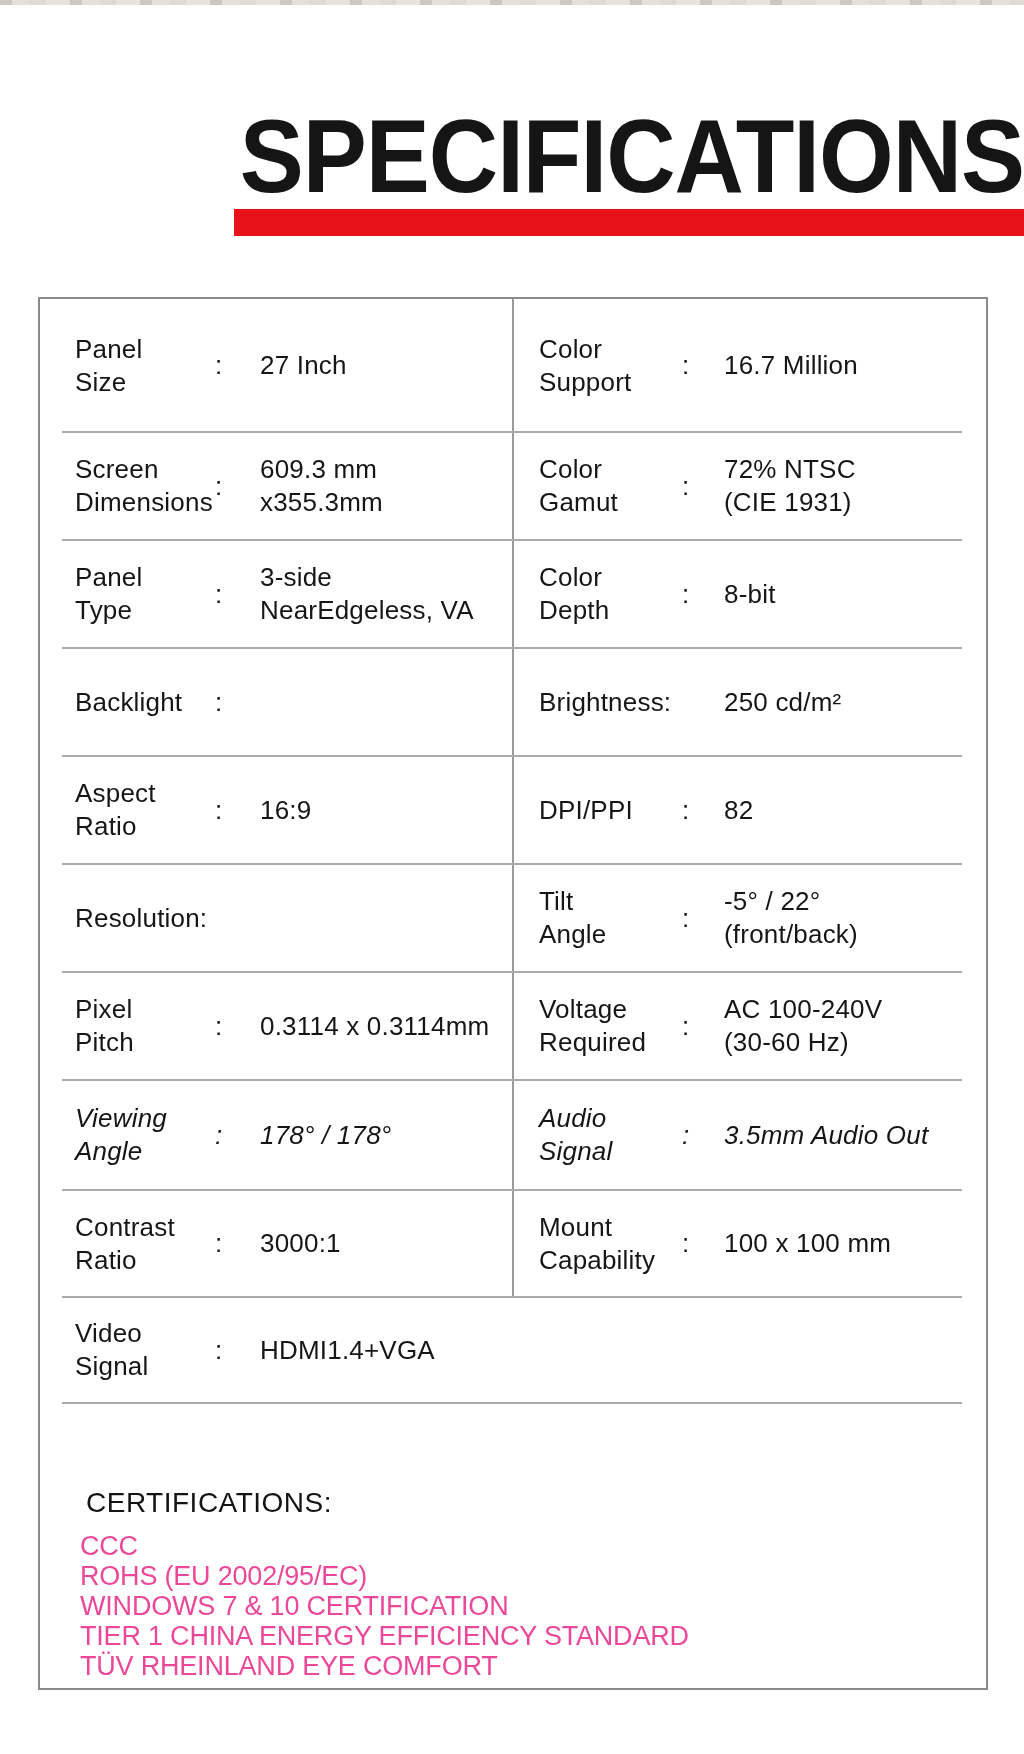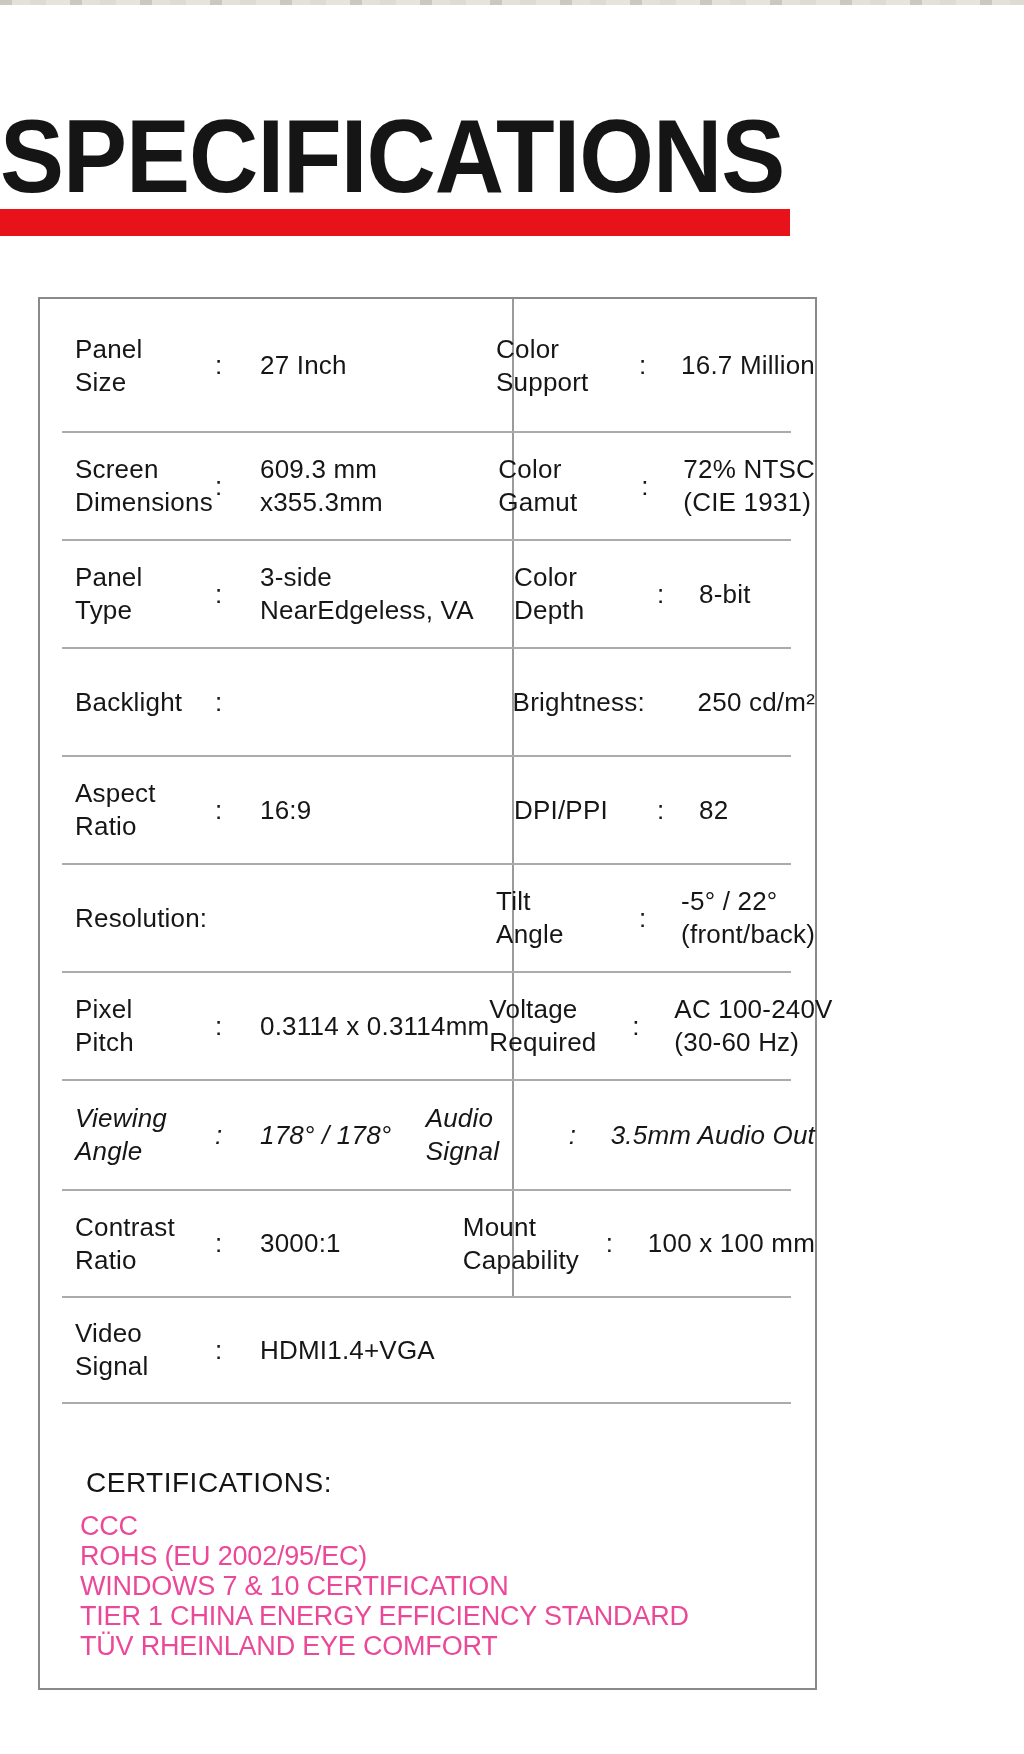--- a/index.html
+++ b/index.html
@@ -7,51 +7,51 @@
     width:1024px;height:1754px;background:#ffffff;overflow:hidden;position:relative;
     font-family:"Liberation Sans","DejaVu Sans",sans-serif;color:#1a1a1a;
   }
   
   .top-strip{
     position:absolute;top:0;left:0;width:1024px;height:5px;
     background-color:#e4e1da;
     background-image:repeating-linear-gradient(90deg,#cbc8c0 0 12px,#e4e1da 12px 30px,#dedbd3 30px 46px,#e7e4dd 46px 70px);
   }
   
-  .title-wrap{position:absolute;top:112px;left:0;width:100%;text-align:left;}
+  .title-wrap{position:absolute;top:112px;left:0;width:100%;text-align:right;}
   .title-inner{position:relative;display:inline-block;line-height:96px;}
   .title-bar{
     position:absolute;left:-6px;right:-6px;bottom:0;height:27px;
     background:#e8121a;z-index:0;
   }
   .title-text{
     position:relative;z-index:1;
     font-size:96px;font-weight:bold;letter-spacing:-1px;color:#151515;
     transform:scaleY(1.08);transform-origin:bottom;display:inline-block;
   }
   
   .spec-table{
-    position:absolute;left:38px;top:297px;width:779px;height:1393px;
+    position:absolute;left:38px;top:297px;width:950px;height:1393px;
     box-sizing:border-box;border:2px solid #8a8a8a;background:#ffffff;
   }
   .v-divider{
     position:absolute;left:472px;top:0;width:2px;height:998px;background:#9b9b9b;
   }
   .sp-row{position:relative;display:flex;}
   .sp-row .sep{
     position:absolute;left:22px;right:24px;bottom:-1px;height:2px;background:#ababab;
   }
   .cell{box-sizing:border-box;display:grid;align-items:center;font-size:26px;letter-spacing:.2px;}
   .cell.left{width:474px;padding-left:35px;grid-template-columns:140px 45px 1fr;}
-  .cell.right{flex:1;grid-template-columns:143px 42px 1fr;}
+  .cell.right{flex:1;padding-left:25px;grid-template-columns:143px 42px 1fr;}
   .lbl,.val{white-space:pre;line-height:33px;color:#161616;}
   .colon{color:#161616;}
   .h133{height:133px;} .h108{height:108px;} .h110{height:110px;font-style:italic;} .h107{height:107px;border-radius:14px;} .h106{height:106px;}
   
-  .certs{padding-top:64px;}
+  .certs{padding-top:64px;margin-top:20px;}
   .cert-heading{padding-left:46px;font-size:28px;letter-spacing:.5px;color:#141414;}
   .cert-list{padding-left:40px;margin-top:12px;font-size:27px;line-height:30px;letter-spacing:-0.2px;color:#ec4899;}
   .cert-list div{white-space:pre;}
 </style>
 </head>
 <body>
 
 <div class="top-strip"></div>
 
 <div class="title-wrap">

